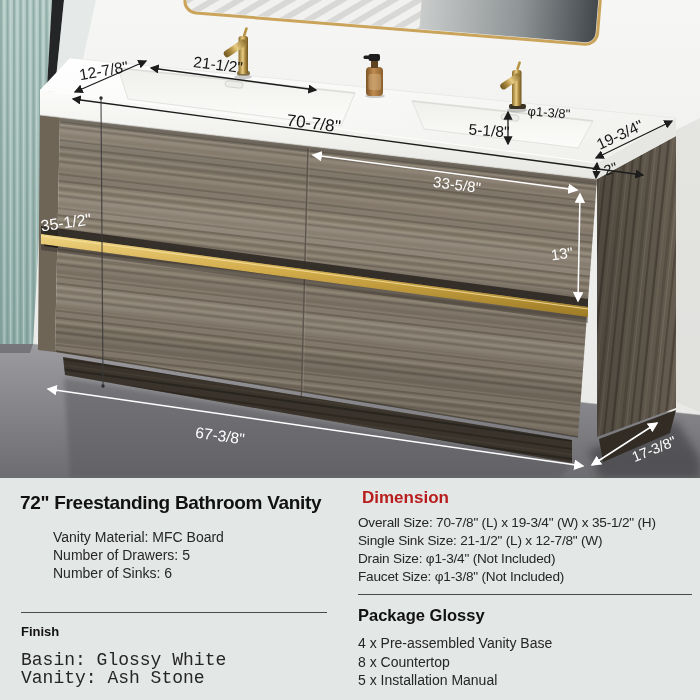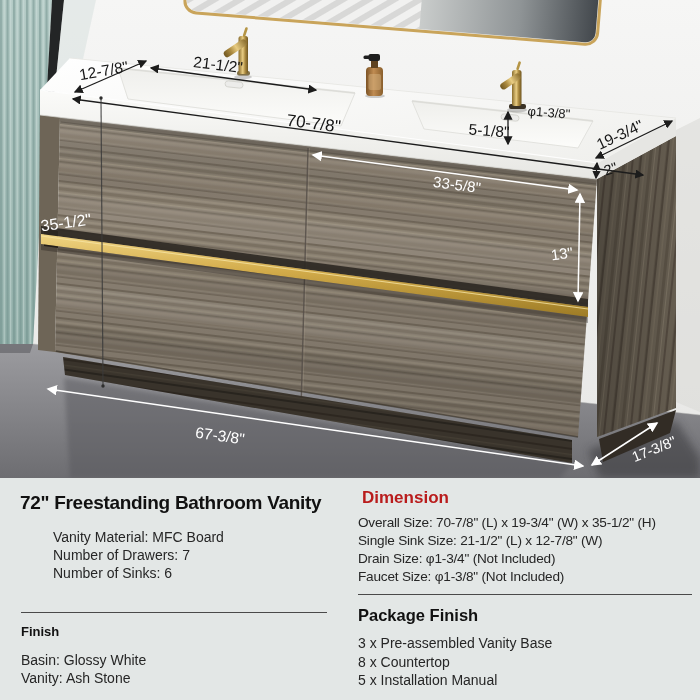--- a/index.html
+++ b/index.html
@@ -11,21 +11,21 @@
   .infopanel{position:absolute;left:0;top:478px;width:700px;height:222px;
              background:#e3e7e6;color:#1e1e1e;}
   .col-left{position:absolute;left:20px;top:0;width:322px;}
   .col-right{position:absolute;left:358px;top:0;width:336px;}
   .title{position:absolute;top:14px;left:0;width:322px;font-size:19px;font-weight:bold;
          letter-spacing:-0.3px;color:#111;white-space:nowrap;}
   .speclist{position:absolute;top:50px;left:1px;font-size:14px;line-height:18px;color:#262626;margin-left:32px;}
   .rule-left{position:absolute;top:134px;left:1px;width:306px;border-top:1.6px solid #4a4a4a;}
   .rule-right{position:absolute;top:116px;left:0;width:334px;border-top:1.6px solid #4a4a4a;}
   .h-finish{position:absolute;top:146px;left:1px;font-size:13px;font-weight:bold;color:#111;}
-  .finishlist{position:absolute;top:174px;left:1px;font-size:14px;line-height:17.5px;color:#262626;}
+  .finishlist{position:absolute;top:174px;left:1px;font-size:18px;line-height:17.5px;color:#262626;font-family:Liberation Mono, monospace;}
   .h-dim{position:absolute;top:10px;left:4px;font-size:17px;font-weight:bold;color:#b91c1c;}
   .dimlist{position:absolute;top:36px;left:0;font-size:13.6px;line-height:18px;
            letter-spacing:-0.2px;color:#262626;white-space:nowrap;}
   .h-pkg{position:absolute;top:128px;left:0;font-size:16.5px;font-weight:bold;color:#111;}
   .pkglist{position:absolute;top:156px;left:0;font-size:14px;line-height:18.5px;color:#262626;}
   .dim-label{font-family:"Liberation Sans",sans-serif;}
 </style>
 </head>
 <body>
 
@@ -303,41 +303,41 @@
       </g>
     </g>
   </svg>
   </div>
 
   <div class="infopanel">
     <div class="col-left">
       <div class="title">72" Freestanding Bathroom Vanity</div>
       <div class="speclist">
         <div>Vanity Material: MFC Board</div>
-        <div>Number of Drawers: 7</div>
+        <div>Number of Drawers: 5</div>
         <div>Number of Sinks: 6</div>
       </div>
       <div class="rule-left"></div>
       <div class="h-finish">Finish</div>
       <div class="finishlist">
         <div>Basin: Glossy White</div>
         <div>Vanity: Ash Stone</div>
       </div>
     </div>
 
     <div class="col-right">
       <div class="h-dim">Dimension</div>
       <div class="dimlist">
         <div>Overall Size: 70-7/8" (L) x 19-3/4" (W) x 35-1/2" (H)</div>
         <div>Single Sink Size: 21-1/2" (L) x 12-7/8" (W)</div>
         <div>Drain Size: φ1-3/4" (Not Included)</div>
         <div>Faucet Size: φ1-3/8" (Not Included)</div>
       </div>
       <div class="rule-right"></div>
-      <div class="h-pkg">Package Finish</div>
+      <div class="h-pkg">Package Glossy</div>
       <div class="pkglist">
-        <div>3 x Pre-assembled Vanity Base</div>
+        <div>4 x Pre-assembled Vanity Base</div>
         <div>8 x Countertop</div>
         <div>5 x Installation Manual</div>
       </div>
     </div>
   </div>
 </div>
 
 </body></html>

